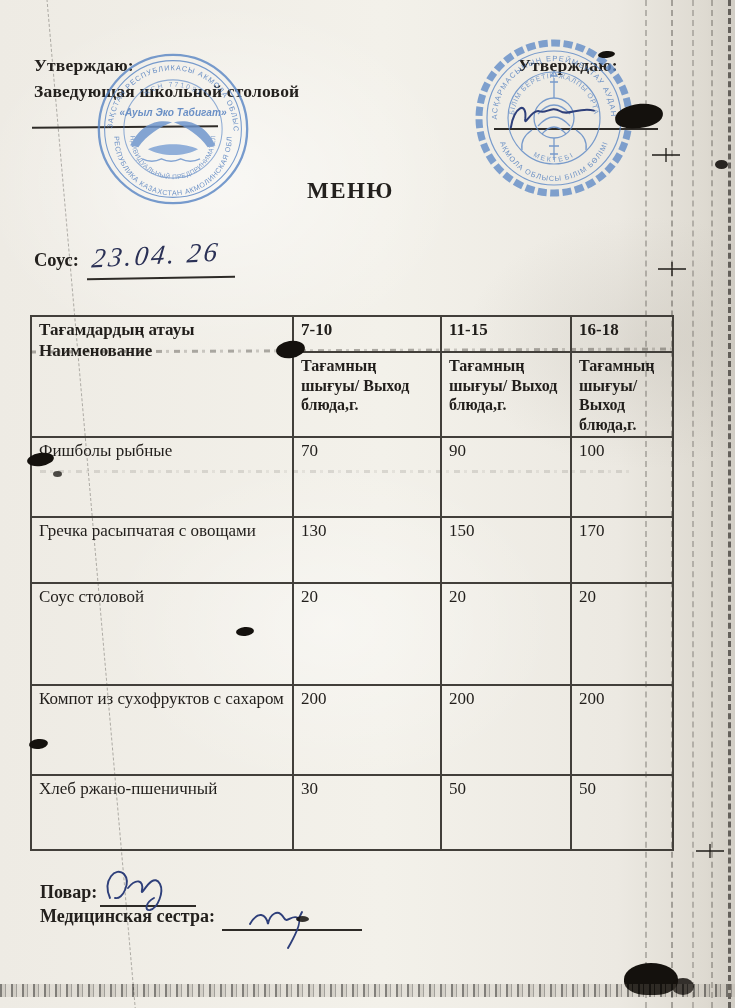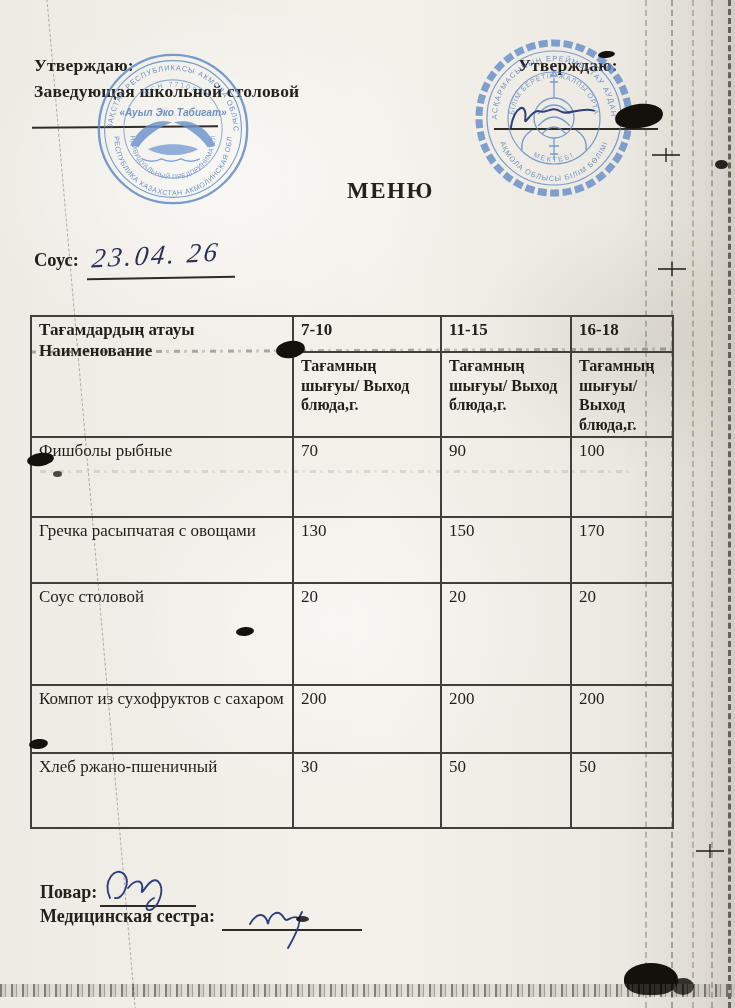--- a/index.html
+++ b/index.html
@@ -9,21 +9,21 @@
     font-family:"Liberation Serif","DejaVu Serif",serif;color:#23201d;
     background:
       radial-gradient(ellipse 260px 180px at 88% 34%, rgba(185,180,170,.30), transparent 70%),
       radial-gradient(ellipse 320px 240px at 30% 18%, rgba(255,255,255,.55), transparent 75%),
       radial-gradient(ellipse 300px 220px at 45% 62%, rgba(255,255,255,.4), transparent 75%),
       linear-gradient(90deg,#eeebe4 0%,#f3f1ea 52%,#ece9e2 84%,#dedad1 96%,#d2cec6 100%);
   }
   .abs{position:absolute;}
   .approval{font-size:17.5px;font-weight:bold;line-height:26px;letter-spacing:.2px;font-family:Liberation Serif, serif;}
   .rule{height:0;border-top:2px solid #2e2b27;}
-  .menu-title{font-size:23px;font-weight:bold;letter-spacing:1.5px;margin-left:40px;}
+  .menu-title{font-size:23px;font-weight:bold;letter-spacing:1.5px;}
   .date-label{font-size:18.5px;font-weight:bold;}
   .handwrite{
     font-family:"Liberation Serif",serif;font-style:italic;color:#2b3156;
     font-size:27px;letter-spacing:3px;transform:rotate(-3deg) skewX(-10deg);
   }
   table.menu{border-collapse:collapse;table-layout:fixed;width:642px;background:transparent;}
   table.menu td, table.menu th{
     border:2px solid #423f3a;vertical-align:top;text-align:left;
     padding:3px 7px 2px 7px;font-size:17px;line-height:1.22;font-weight:normal;color:#211e1b;
   }
@@ -160,21 +160,21 @@
       <td>130</td>
       <td>150</td>
       <td>170</td>
     </tr>
     <tr style="height:102px;">
       <td>Соус столовой</td>
       <td>20</td>
       <td>20</td>
       <td>20</td>
     </tr>
-    <tr style="height:68px;">
+    <tr style="height:90px;">
       <td>Компот из сухофруктов с сахаром</td>
       <td>200</td>
       <td>200</td>
       <td>200</td>
     </tr>
     <tr style="height:75px;">
       <td>Хлеб ржано-пшеничный</td>
       <td>30</td>
       <td>50</td>
       <td>50</td>

